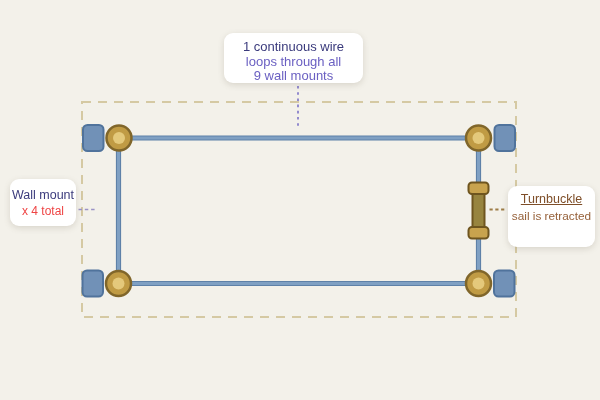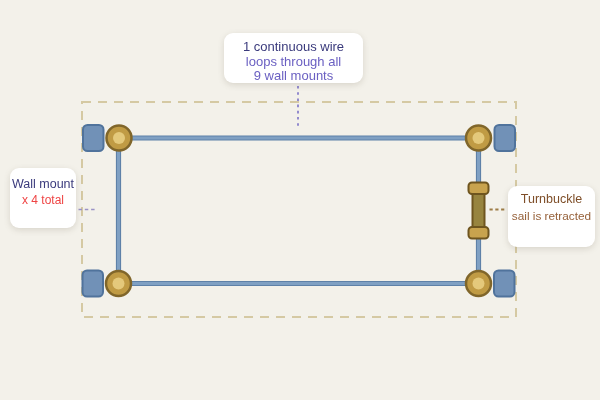--- a/index.html
+++ b/index.html
@@ -25,27 +25,27 @@
   }
 
   .card .line { display: block; white-space: nowrap; }
 
   
   .card.wire-callout { left: 224px; top: 33px; width: 139px; height: 50px; padding-top: 6px; }
   .wire-callout .t1 { font-size: 13px; line-height: 16px; color: #3a3a7c; }
   .wire-callout .t2 { font-size: 13px; line-height: 14px; color: #6b60c2; }
 
   
-  .card.mount-callout { left: 10px; top: 168px; width: 66px; height: 60px; padding-top: 8px; }
+  .card.mount-callout { left: 10px; top: 179px; width: 66px; height: 47px; padding-top: 8px; }
   .mount-callout .t1 { font-size: 12.5px; line-height: 17px; color: #3a3a7c; }
   .mount-callout .t2 { font-size: 12px; line-height: 15px; color: #ef4444; }
 
   
   .card.turnbuckle-callout { left: 508px; top: 186px; width: 87px; height: 61px; padding-top: 5px; }
-  .turnbuckle-callout .t1 { font-size: 12.5px; line-height: 17px; color: #7e4e28; }
+  .turnbuckle-callout .t1 { font-size: 12.5px; line-height: 17px; color: #7e4e28; text-decoration: underline; }
   .turnbuckle-callout .t2 { font-size: 11.8px; line-height: 16px; color: #96613a; }
 </style>
 </head>
 <body>
 
 <div class="stage">
 
   <svg width="600" height="400" viewBox="0 0 600 400">
 
     <rect x="82" y="102" width="434" height="215" fill="none" stroke="#d5c9a3" stroke-width="2" stroke-dasharray="9 7"></rect>

